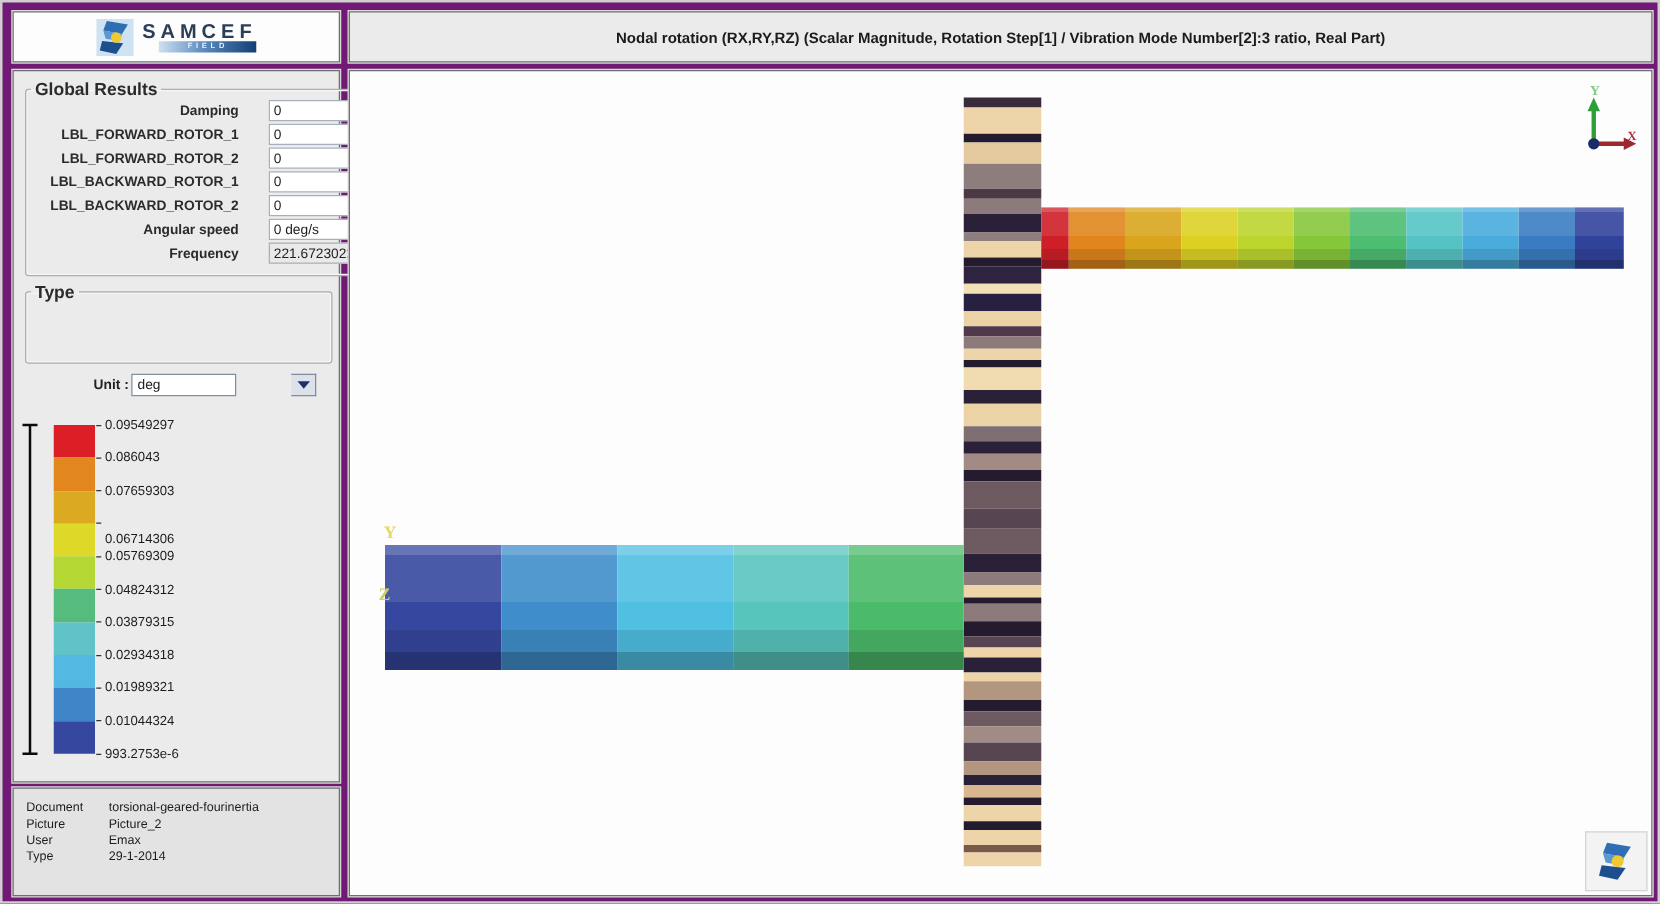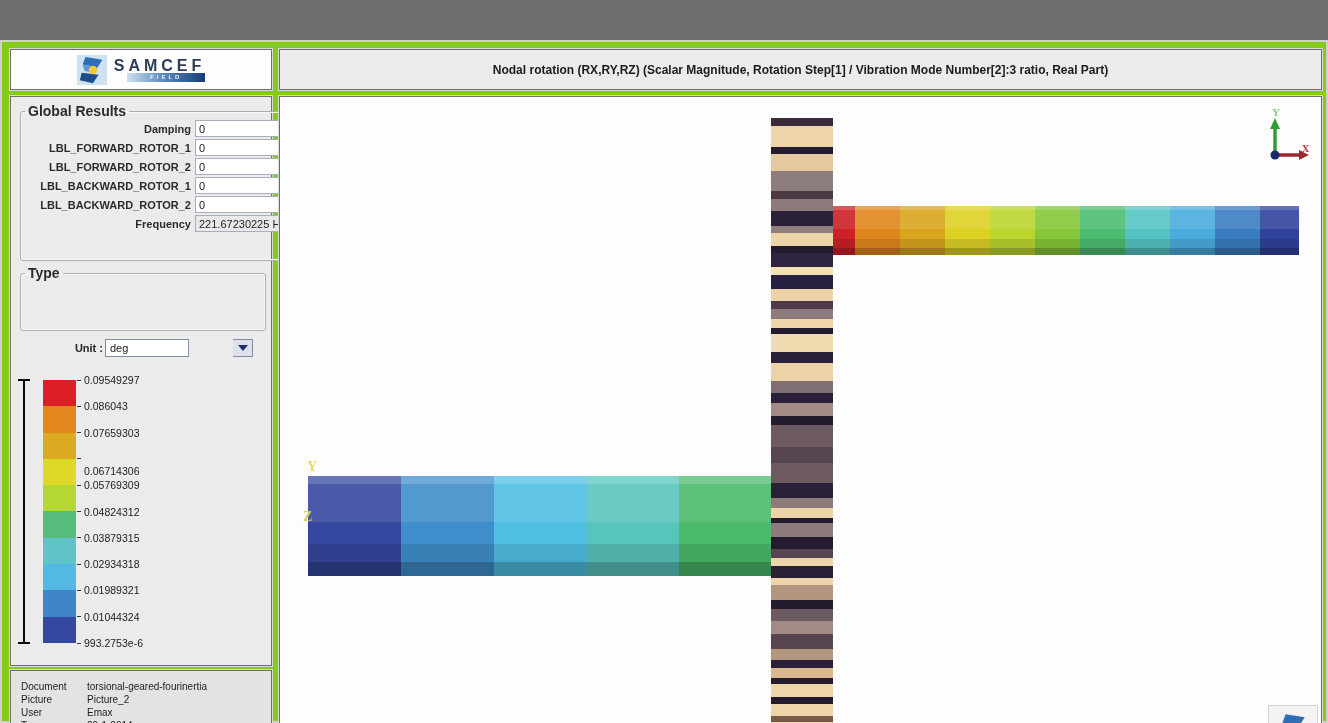--- a/index.html
+++ b/index.html
@@ -1,38 +1,38 @@
 <!DOCTYPE html>
 <html><head>
 <meta charset="utf-8">
 <style>
   html,body{margin:0;padding:0;background:#6f6f6f;}
   body{width:1328px;height:723px;position:relative;font-family:"Liberation Sans",sans-serif;}
-  .screen{position:absolute;inset:0;background:#84cc16;border:2px solid #cfcfcf;box-sizing:border-box;margin-top:40px;}
+  .screen{position:absolute;inset:0;background:#701a75;border:2px solid #cfcfcf;box-sizing:border-box;}
 
   
   .logo-box{position:absolute;left:8px;top:7px;width:262px;height:41px;background:#fdfdfd;
     border:1px solid #6e6e6e;box-shadow:0 0 0 1px #d9d9d9;display:flex;align-items:center;justify-content:center;gap:7px;box-sizing:border-box;}
   .logo-text{display:flex;flex-direction:column;align-items:flex-end;}
   .brand{font-weight:bold;font-size:16px;letter-spacing:4px;color:#2c3e57;line-height:15px;}
   .field-bar{width:78px;height:9px;background:linear-gradient(90deg,#cfe0ef 0%,#5d8cc0 45%,#123f77 100%);
     color:#e8f1fa;font-size:6px;font-weight:bold;letter-spacing:3px;text-align:center;line-height:9px;}
   .controls-panel{position:absolute;left:8px;top:54px;width:262px;height:570px;background:#ebebeb;
     border:1px solid #6e6e6e;box-shadow:0 0 0 1px #d9d9d9;box-sizing:border-box;}
   .doc-box{position:absolute;left:8px;top:628px;width:262px;height:87px;background:#e3e3e3;
     border:1px solid #6e6e6e;box-shadow:0 0 0 1px #d9d9d9;box-sizing:border-box;padding:9px 0 0 10px;}
   .doc-row{display:flex;font-size:10px;color:#1d1d1d;line-height:13px;}
   .doc-label{width:66px;}
 
   
   fieldset.group{position:absolute;left:9px;width:244px;margin:0;padding:0;border:1px solid #adadad;
     border-radius:3px;box-shadow:inset 0 0 0 1px #f8f8f8;}
   fieldset.group legend{font-size:14px;font-weight:bold;color:#2b2b2b;padding:0 3px;margin-left:4px;}
   .gr-fields{top:6px;height:156px;}
-  .field-row{display:flex;align-items:center;height:19px;margin:0 6px 0 2px;}
+  .field-row{display:flex;align-items:center;height:19px;margin:0 6px 0 2px;gap:20px;}
   .field-label{flex:0 0 168px;text-align:right;font-size:11px;font-weight:bold;color:#2b2b2b;padding-right:4px;white-space:nowrap;}
   .field-input{flex:1;height:15px;border:1px solid #a6b0bc;background:#fff;font-family:"Liberation Sans",sans-serif;
     font-size:11px;color:#222;padding:0 3px;min-width:0;}
   .field-input.readonly{background:#e9e9e9;}
 
   .gr-type{top:168px;height:64px;}
   .opt-grid{display:grid;grid-template-columns:110px 110px;grid-auto-rows:23px;padding:2px 0 0 12px;}
   .opt{display:flex;align-items:center;gap:6px;font-size:11px;font-weight:bold;color:#222;}
   .opt.disabled{color:#9d9d9d;}
   .radio{width:11px;height:11px;border:1px solid #6b7b8d;border-radius:50%;background:#fff;position:relative;flex:0 0 auto;}
@@ -126,20 +126,24 @@
             <span class="field-label">LBL_FORWARD_ROTOR_2</span>
             <input class="field-input" type="text" value="0" style="">
           </div>
           <div class="field-row">
             <span class="field-label">LBL_BACKWARD_ROTOR_1</span>
             <input class="field-input" type="text" value="0" style="">
           </div>
           <div class="field-row">
             <span class="field-label">LBL_BACKWARD_ROTOR_2</span>
             <input class="field-input" type="text" value="0" style="">
+          </div>
+          <div class="field-row">
+            <span class="field-label">Angular speed</span>
+            <input class="field-input" type="text" value="0 deg/s" style="">
           </div>
           <div class="field-row">
             <span class="field-label">Frequency</span>
             <input class="field-input readonly" type="text" readonly="" value="221.67230225 Hz" style="">
           </div>
         </div>
     </fieldset>
 
     <fieldset class="group gr-type">
       <legend>Type</legend>

